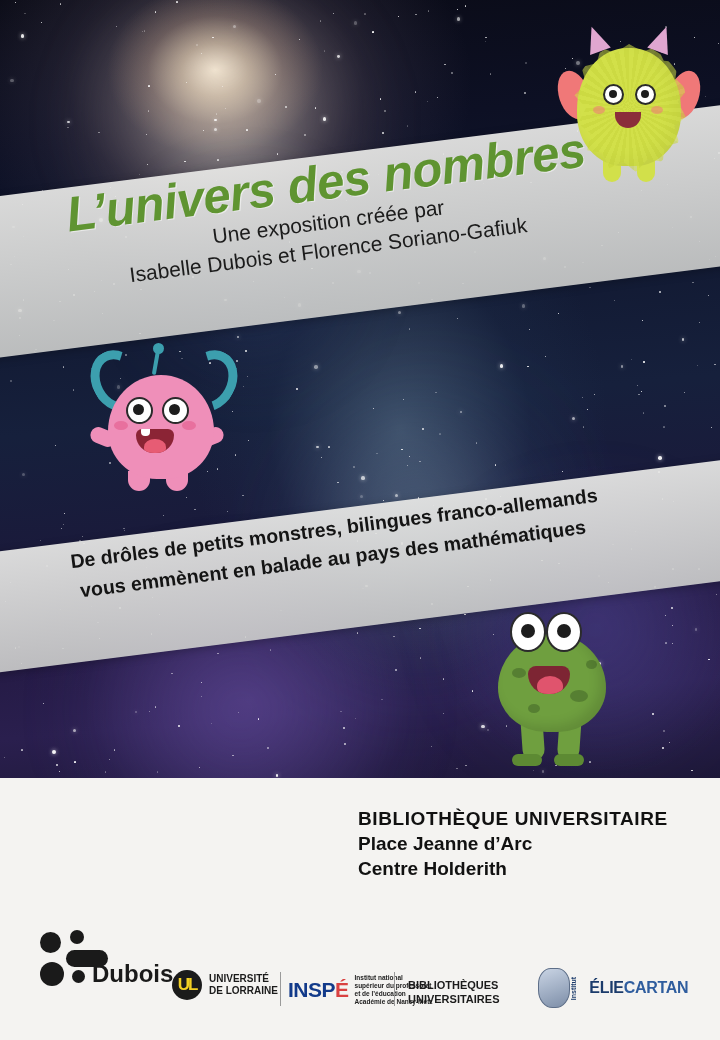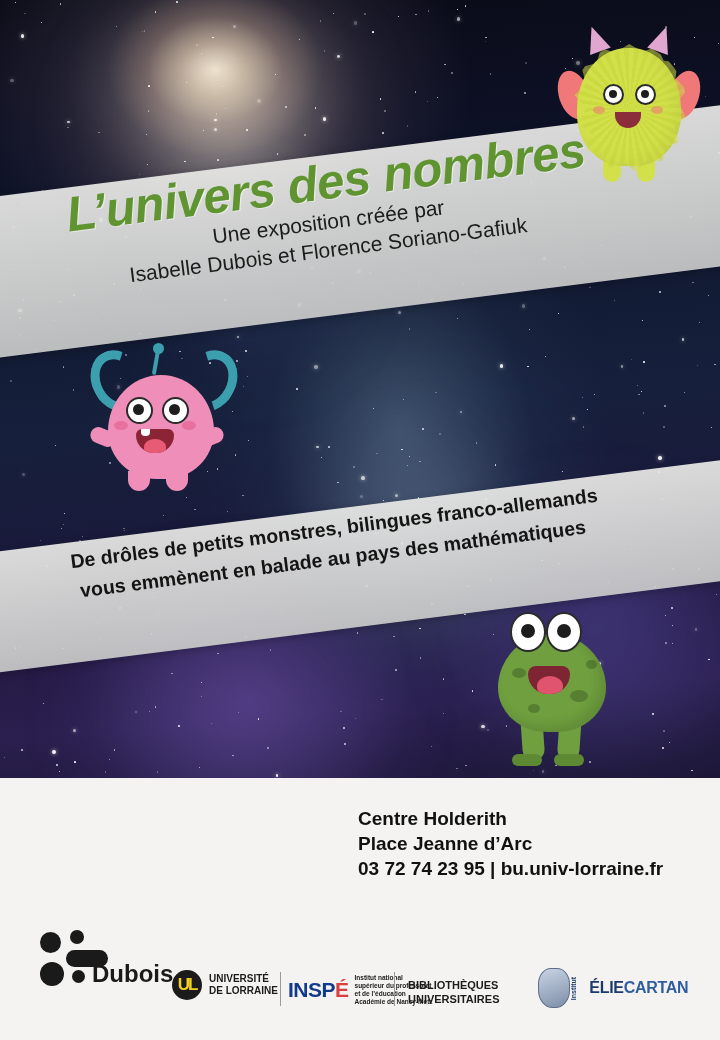--- a/index.html
+++ b/index.html
@@ -818,23 +818,23 @@
     <div class="mg-eye r">
         <div class="mg-pupil"></div>
       </div>
     <div class="mg-mouth">
       <div class="mg-tongue"></div>
     </div>
   </div>
 
   <div class="bottom">
     <div class="venue">
+      <div class="line name">BIBLIOTHÈQUE UNIVERSITAIRE</div>
+      <div class="line">Place Jeanne d’Arc</div>
       <div class="line">Centre Holderith</div>
-      <div class="line">Place Jeanne d’Arc</div>
-      <div class="line">03 72 74 23 95 | bu.univ-lorraine.fr</div>
     </div>
   </div>
 
   <div class="logos">
 
     <div class="logo-culture">
       <div class="lc-dot lc-d1"></div>
       <div class="lc-dot lc-d2"></div>
       <div class="lc-dot lc-d3"></div>
       <div class="lc-dot lc-d4"></div>

